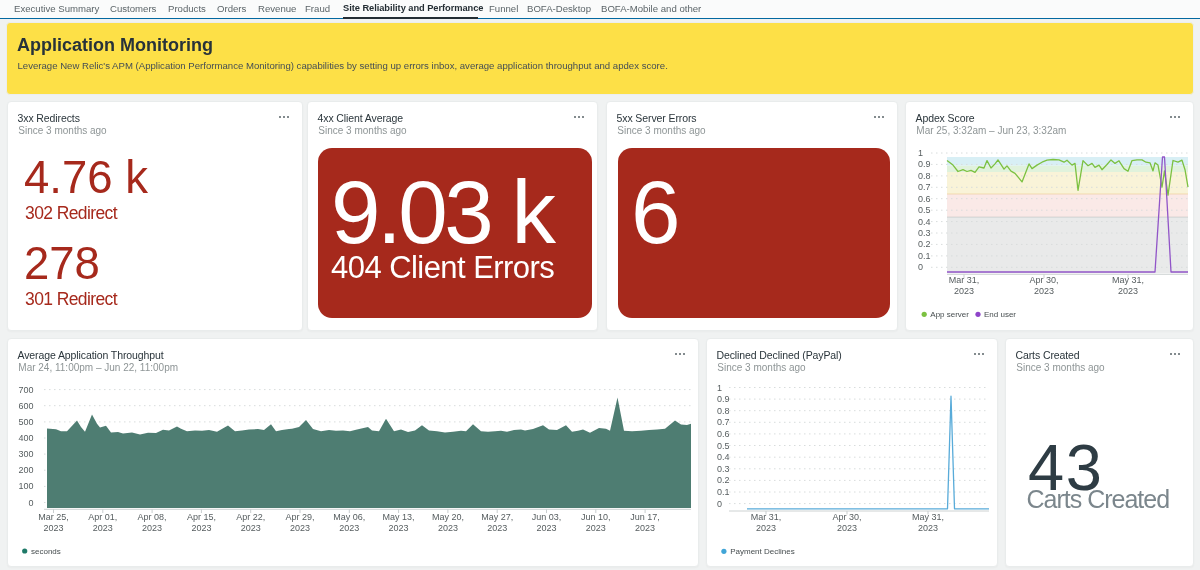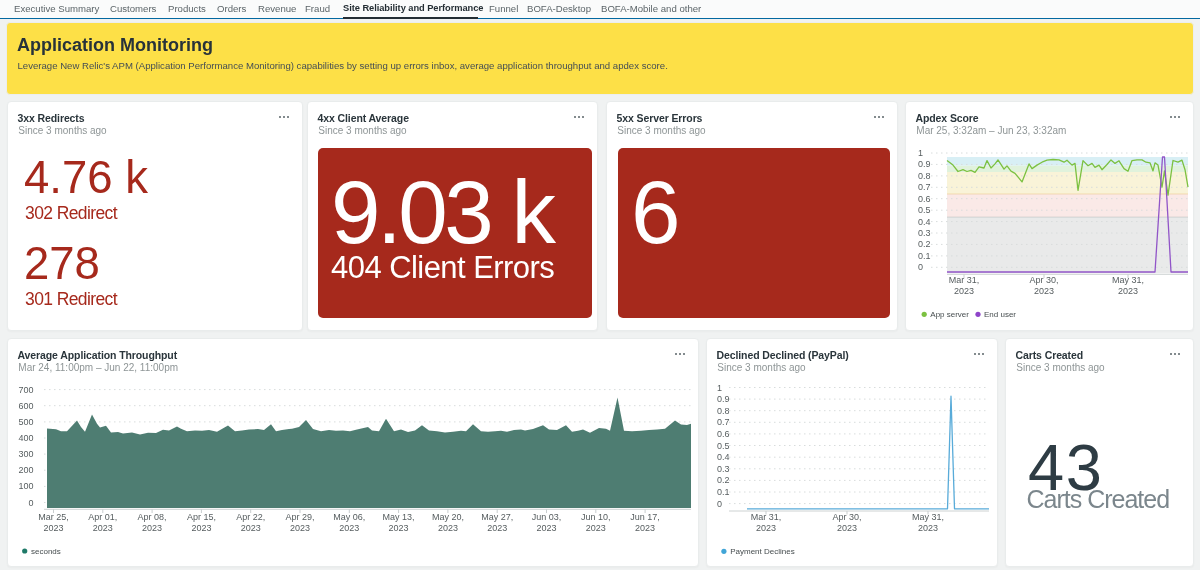--- a/index.html
+++ b/index.html
@@ -3,26 +3,26 @@
 *{margin:0;padding:0;box-sizing:border-box}
 body{width:1200px;height:570px;background:#f0f2f2;font-family:"Liberation Sans",sans-serif;position:relative;overflow:hidden}
 .tabbar{position:absolute;left:0;top:0;width:1200px;height:19px;background:#fafbfb;border-bottom:1px solid #0369a1}
 .tab{position:absolute;top:0;font-size:9.6px;color:#5c6569;white-space:nowrap;line-height:17.5px}
 .tab.on{color:#242e34;font-weight:700;font-size:9.3px;letter-spacing:-0.05px}
 .uline{position:absolute;left:343px;top:17px;width:135px;height:2px;background:#242e34}
 .hdr{position:absolute;left:6px;top:22px;width:1188px;height:73px;background:#fde047;border-radius:4px;border:1px solid #eceeee}
 .hdr h1{position:absolute;left:10px;top:12px;font-size:18px;font-weight:700;color:#27323a}
 .hdr p{position:absolute;left:10.5px;top:37px;font-size:9.6px;color:#454e54}
 .card{position:absolute;background:#fff;border-radius:4px;border:1px solid #e9ecec;box-shadow:0 1px 2px rgba(0,0,0,0.03)}
-.ct{position:absolute;left:9.5px;top:10px;font-size:10.5px;font-weight:700;color:#2a353b;letter-spacing:-0.1px}
+.ct{position:absolute;left:9.5px;top:10px;font-size:10.5px;font-weight:400;color:#2a353b;letter-spacing:-0.1px}
 .cs{position:absolute;left:10.3px;top:23px;font-size:10px;color:#8e9596}
 .dots{position:absolute;right:13px;top:14px;display:flex;gap:2px}
 .dots i{width:2px;height:2px;border-radius:50%;background:#5a6468;display:block}
 .rednum{position:absolute;color:#a6291c;white-space:nowrap}
-.redblock{position:absolute;background:#a6291c;border-radius:5px}
+.redblock{position:absolute;background:#a6291c;border-radius:14px}
 .wbig{position:absolute;color:#fff;white-space:nowrap}
 .wlab{position:absolute;color:#fff;white-space:nowrap}
 .dk{position:absolute;color:#2e3c44;white-space:nowrap}
 .gy{position:absolute;color:#7b868c;white-space:nowrap}
 </style></head><body>
 <div class="tabbar">
 <span class="tab" style="left:14px">Executive Summary</span>
     <span class="tab" style="left:110px">Customers</span>
     <span class="tab" style="left:168px">Products</span>
     <span class="tab" style="left:217px">Orders</span>

